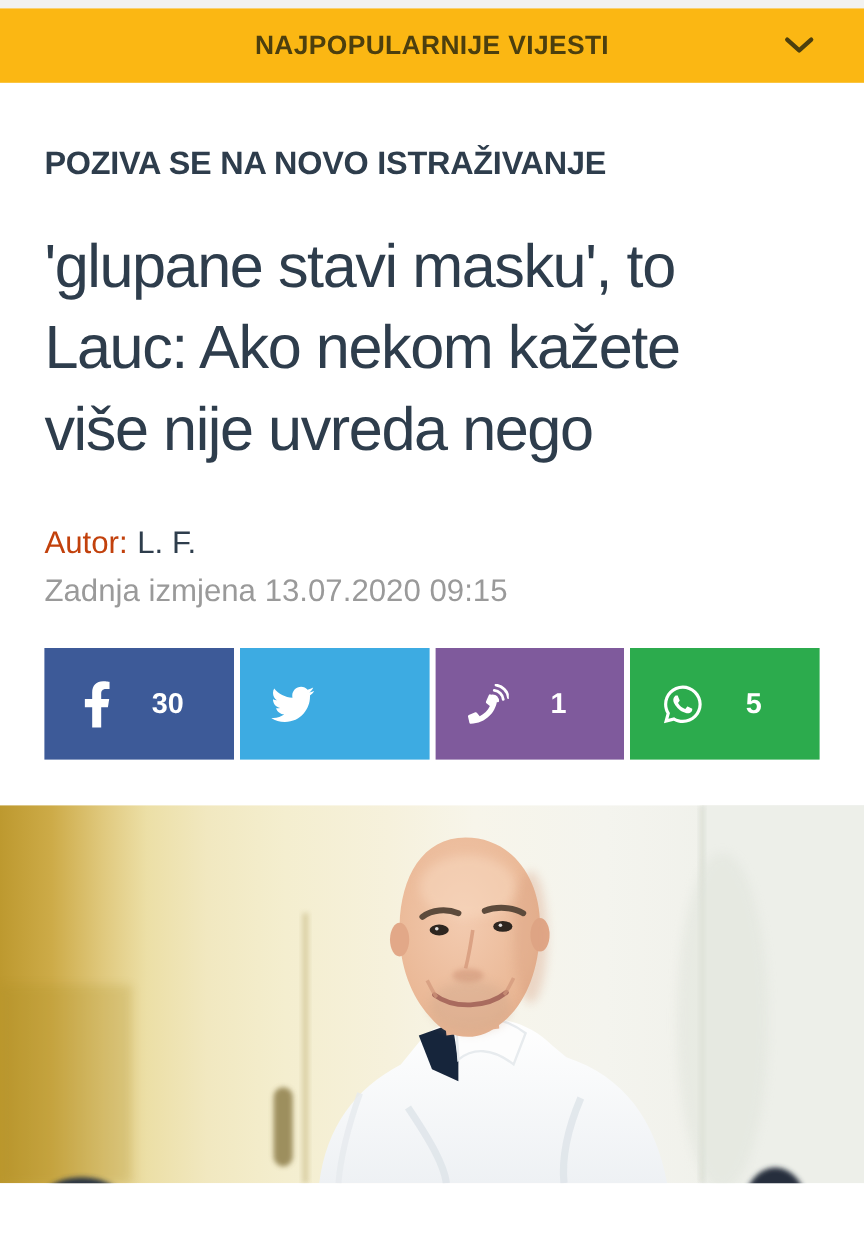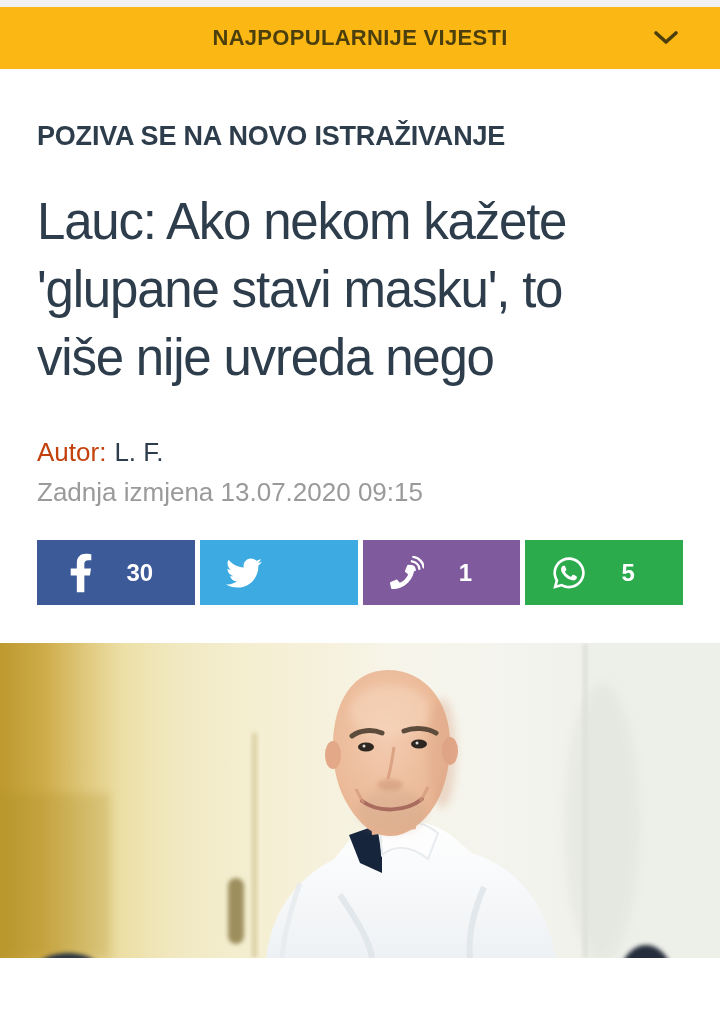--- a/index.html
+++ b/index.html
@@ -12,21 +12,21 @@
   .banner{position:relative;height:62px;display:flex;align-items:center;justify-content:center;}
   .banner-label{font-size:22px;font-weight:700;letter-spacing:.3px;}
   .banner-chevron{position:absolute;right:40px;top:50%;transform:translateY(-50%);width:28px;height:28px;display:flex;}
   .content{padding:0 37px;}
   .kicker{margin-top:52px;font-size:27px;font-weight:700;letter-spacing:-.2px;line-height:31px;}
   .headline{margin-top:36px;font-weight:300;font-size:51px;line-height:68px;letter-spacing:-1.2px;}
   .headline div{white-space:nowrap;}
   .meta{margin-top:40px;font-size:26px;line-height:40px;}
   .meta-author .author-name{font-weight:400;margin-left:8px;}
   .share-row{display:flex;gap:5px;margin-top:28px;}
-  .share-btn{flex:1;height:65px;display:flex;align-items:center;padding:0 0 0 26px;border:none;cursor:pointer;}
+  .share-btn{flex:1;height:93px;display:flex;align-items:center;padding:0 0 0 26px;border:none;cursor:pointer;}
   .share-icon{width:36px;height:36px;display:flex;align-items:center;justify-content:center;}
   .share-icon svg{display:block;}
   .share-count{flex:1;text-align:center;padding-right:14px;color:#ffffff;font-size:24px;font-weight:700;}
   .photo{margin-top:38px;width:720px;height:315px;display:block;}
 </style>
 </head>
 <body>
 
 <div class="top-strip"></div>
 
@@ -37,22 +37,22 @@
       <path d="M4 9 L14 18 L24 9" fill="none" stroke="#4c3f0e" stroke-width="3.6" stroke-linecap="round" stroke-linejoin="round"></path>
     </svg>
   </span>
 </div>
 
 <div class="content">
 
   <div class="kicker" style="color: rgb(46, 61, 76);">POZIVA SE NA NOVO ISTRAŽIVANJE</div>
 
   <h1 class="headline" style="margin: 36px 0px 0px; color: rgb(46, 61, 76);">
+    <div>'glupane stavi masku', to</div>
     <div>Lauc: Ako nekom kažete</div>
-    <div>'glupane stavi masku', to</div>
     <div>više nije uvreda nego</div>
   </h1>
 
   <div class="meta">
     <div class="meta-author">
       <span style="color: #c2410c;">Autor:</span><span class="author-name" style="color: rgb(46, 61, 76);">L. F.</span>
     </div>
     <div class="meta-updated" style="color: rgb(154, 154, 154);">Zadnja izmjena 13.07.2020 09:15</div>
   </div>
 

